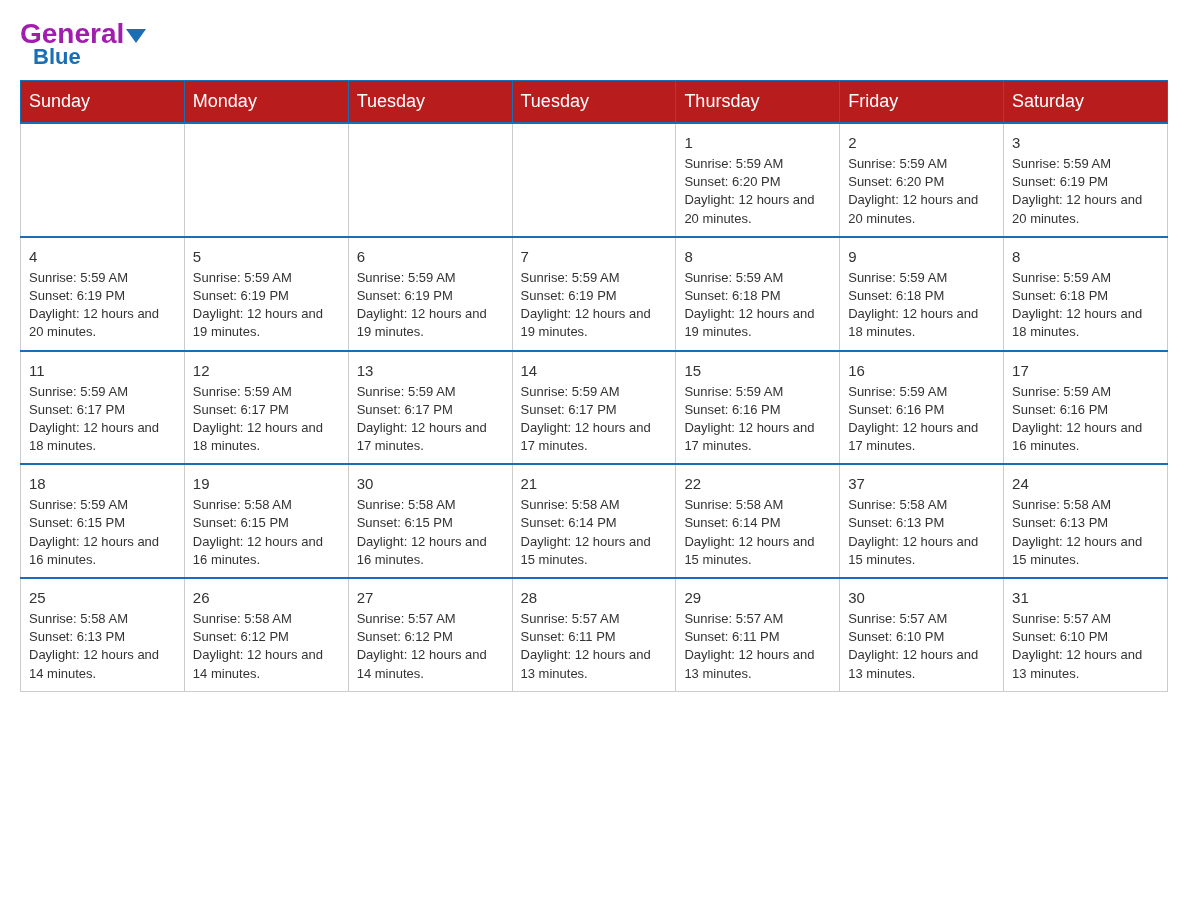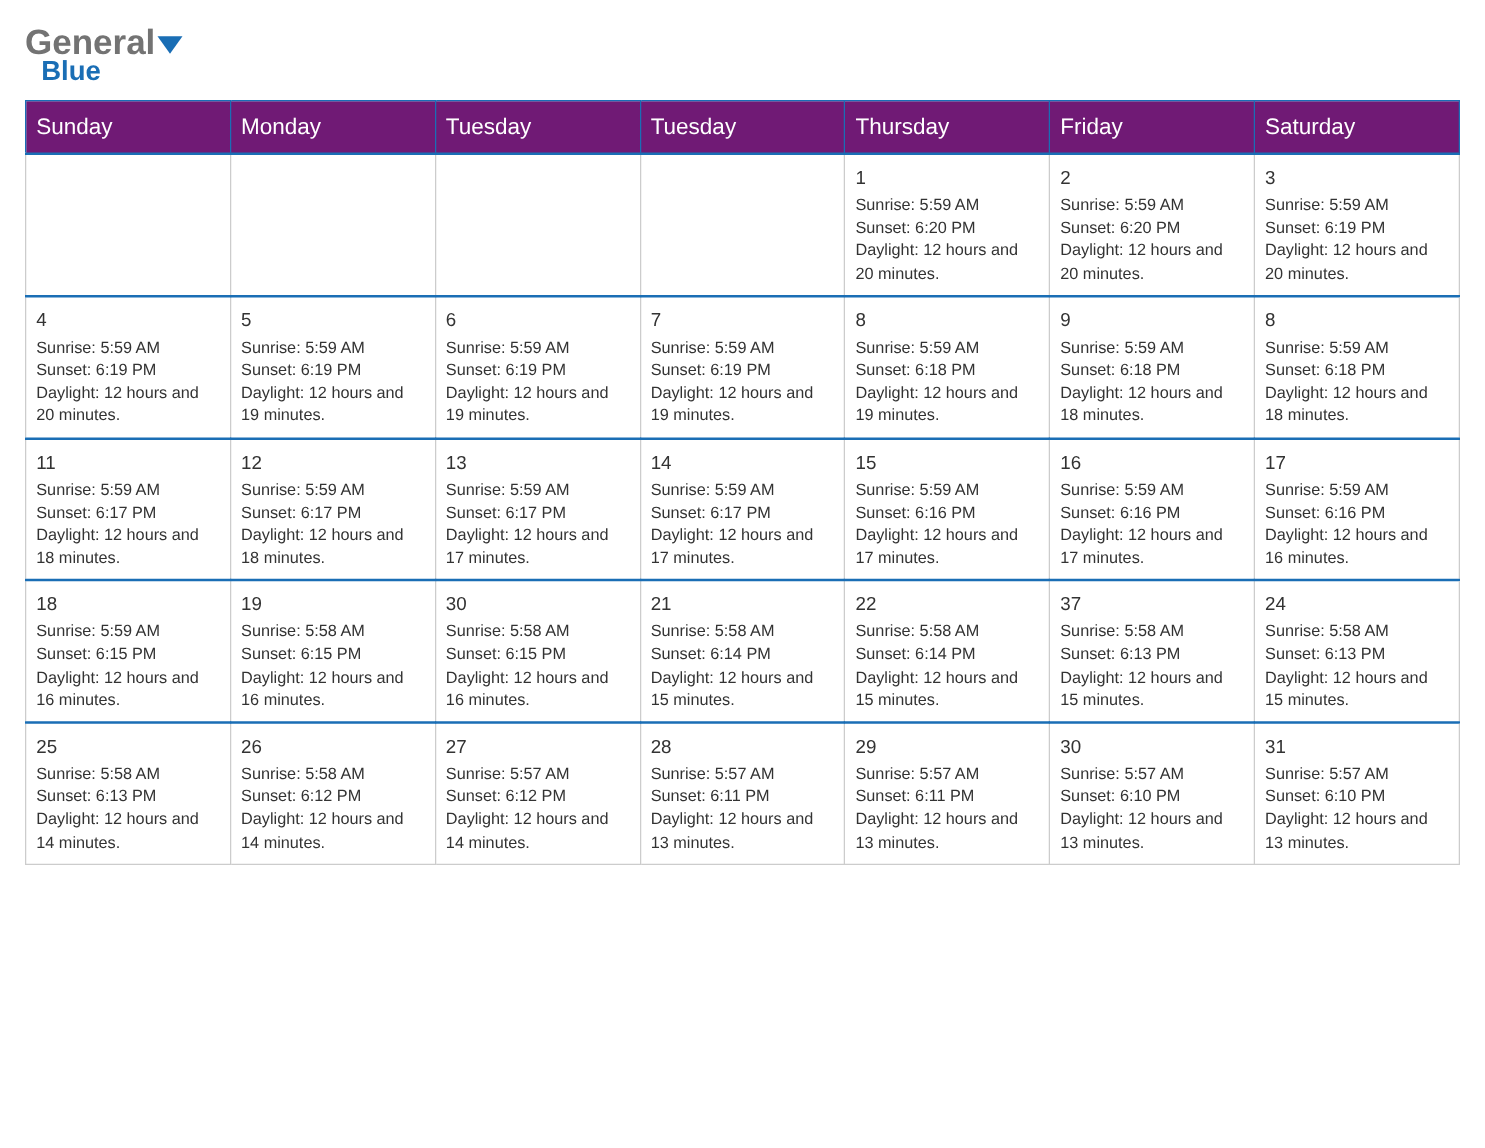--- a/index.html
+++ b/index.html
@@ -17,21 +17,21 @@
       margin-bottom: 10px;
     }
     .logo {
       display: flex;
       flex-direction: column;
       align-items: flex-start;
     }
     .logo-text {
       font-size: 28px;
       font-weight: bold;
-      color: #737373;
+      color: #a21caf;
       line-height: 1;
     }
     .logo-triangle {
       display: inline-block;
       width: 0;
       height: 0;
       border-left: 10px solid transparent;
       border-right: 10px solid transparent;
       border-top: 14px solid #1a6eb5;
       margin-left: 2px;
@@ -57,21 +57,21 @@
       font-size: 22px;
       font-weight: normal;
       color: #444;
     }
     table {
       width: 100%;
       border-collapse: collapse;
       border: 1px solid #aaa;
     }
     thead tr th {
-      background: #701a75;
+      background: #b91c1c;
       color: #fff;
       font-size: 18px;
       font-weight: normal;
       padding: 10px 8px;
       text-align: left;
       border: 1px solid #1a6eb5;
     }
     tbody tr td {
       vertical-align: top;
       padding: 8px;

